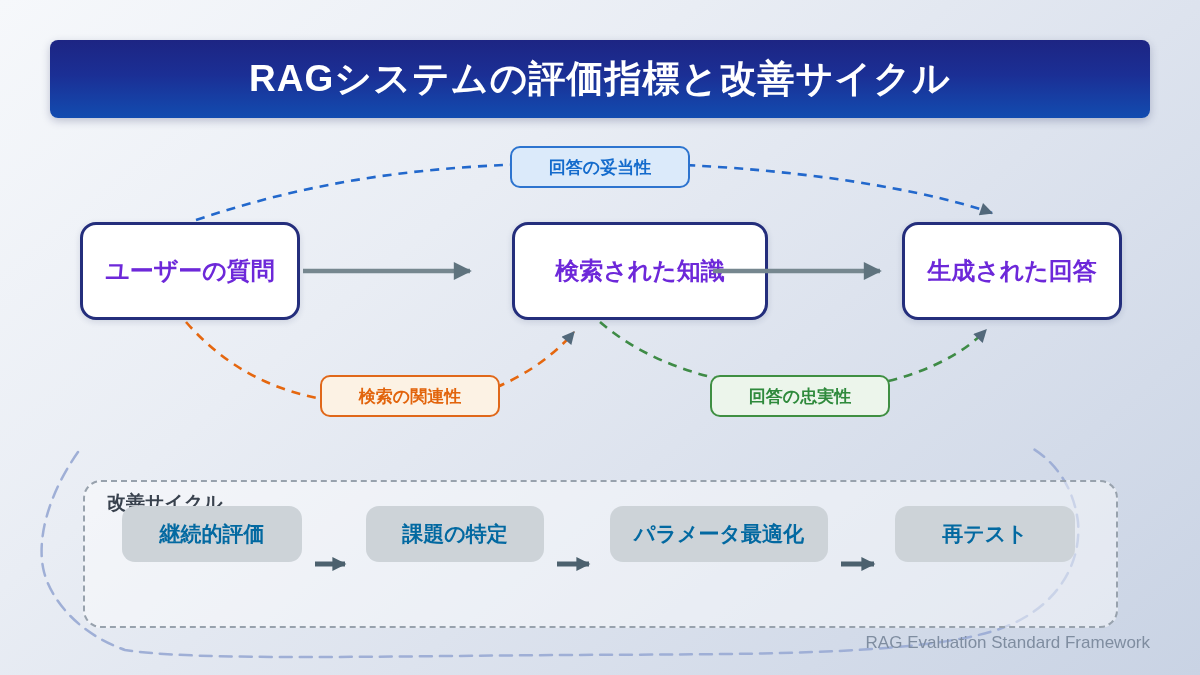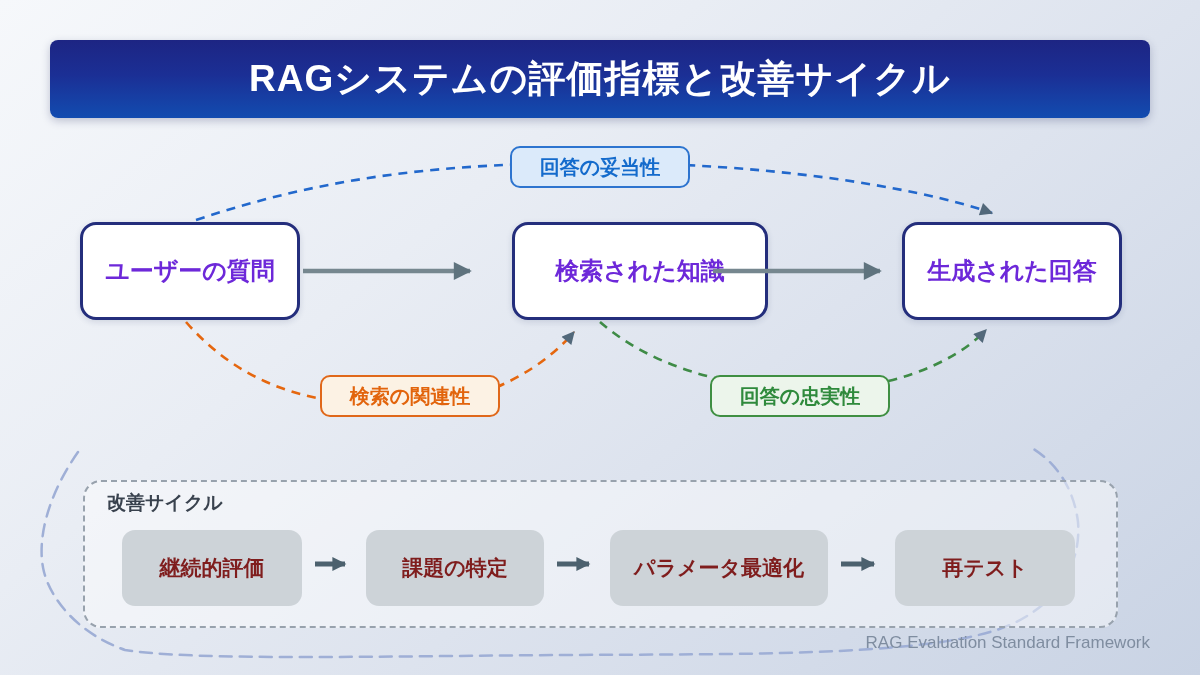--- a/index.html
+++ b/index.html
@@ -30,40 +30,40 @@
     color:#6d28d9;font-size:24px;font-weight:bold;
     box-shadow:0 2px 6px rgba(30,40,90,0.14);
   }
   #node-question{left:80px;width:220px;}
   #node-knowledge{left:512px;width:256px;}
   #node-answer{left:902px;width:220px;}
   
   .pill{
     position:absolute;height:42px;box-sizing:border-box;border-radius:10px;
     display:flex;align-items:center;justify-content:center;
-    font-size:20px;font-weight:bold;font-family:Liberation Mono, monospace;
+    font-size:17px;font-weight:bold;font-family:Liberation Mono, monospace;
   }
   #pill-validity{left:510px;top:146px;width:180px;background:#dbeafa;border:2px solid #2d74cf;color:#146bcc;}
   #pill-relevance{left:300px;top:375px;width:180px;background:#fcf2e4;border:2px solid #e0681a;color:#e2640c;margin-left:20px;}
   #pill-faithfulness{left:710px;top:375px;width:180px;background:#ecf5eb;border:2px solid #3f8f42;color:#2f8a3c;}
   
   .panel{
     position:absolute;left:83px;top:480px;width:1035px;height:148px;box-sizing:border-box;
     background:rgba(255,255,255,0.45);
     border:2px dashed #98a2ad;border-radius:18px;
   }
   .panel-heading{
     position:absolute;left:107px;top:490px;
     color:#39424e;font-size:19px;font-weight:bold;
   }
   .step{
-    position:absolute;top:530px;height:76px;box-sizing:border-box;
+    position:absolute;top:506px;height:56px;box-sizing:border-box;
     background:#cdd3d8;border-radius:13px;
     display:flex;align-items:center;justify-content:center;
-    color:#7f1d1d;font-size:21px;font-weight:bold;
+    color:#0369a1;font-size:21px;font-weight:bold;
   }
   #step-1{left:122px;width:180px;}
   #step-2{left:366px;width:178px;}
   #step-3{left:610px;width:218px;}
   #step-4{left:895px;width:180px;}
   
   .footer{
     position:absolute;right:50px;top:633px;
     color:#7f8da0;font-size:17px;font-weight:normal;
   }

